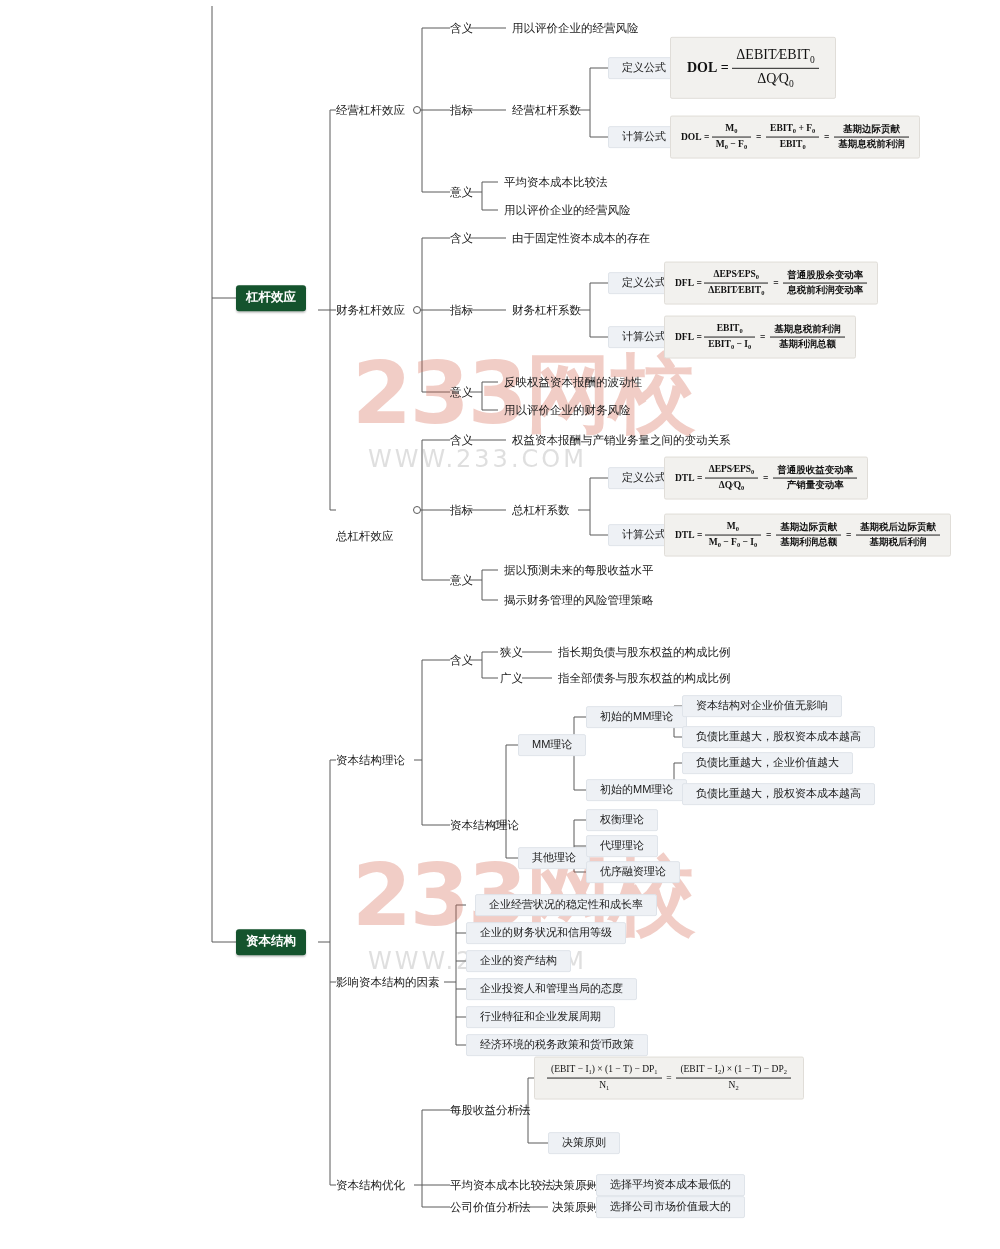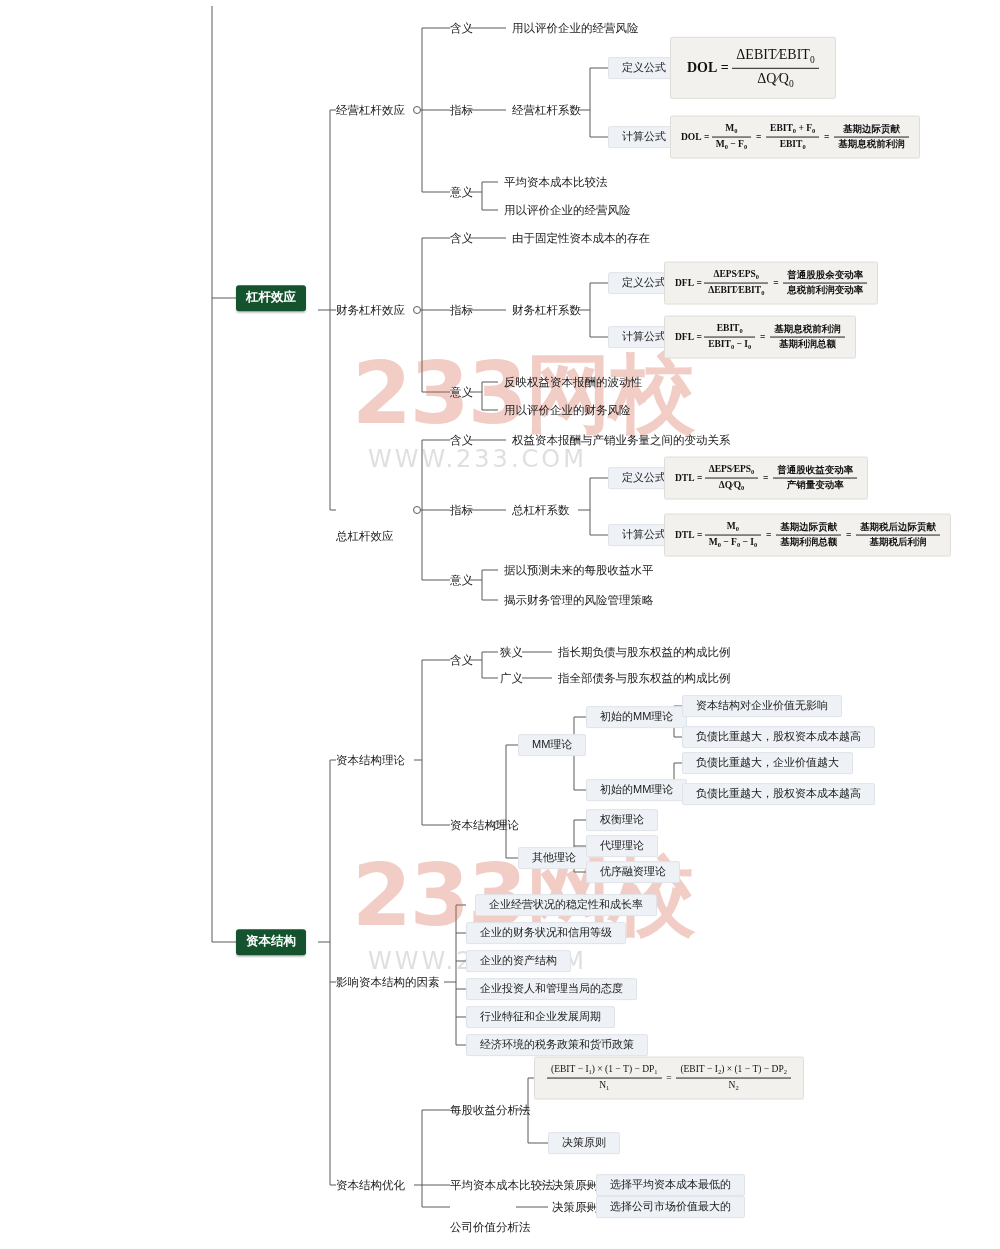--- a/index.html
+++ b/index.html
@@ -333,17 +333,17 @@
   <div class="node formula f-sm" style="left:534px;top:1078px;transform:translateY(-50%);padding:6px 12px;">
     <span class="frac"><span class="num">(EBIT&nbsp;−&nbsp;I<span class="sub">1</span>)&nbsp;×&nbsp;(1&nbsp;−&nbsp;T)&nbsp;−&nbsp;DP<span class="sub">1</span></span><span class="den">N<span class="sub">1</span></span></span>
     <span class="ib">&nbsp;=&nbsp;</span>
     <span class="frac"><span class="num">(EBIT&nbsp;−&nbsp;I<span class="sub">2</span>)&nbsp;×&nbsp;(1&nbsp;−&nbsp;T)&nbsp;−&nbsp;DP<span class="sub">2</span></span><span class="den">N<span class="sub">2</span></span></span>
   </div>
 
   <div class="node plain" style="left:450px;top:1185px;transform:translateY(-50%);">平均资本成本比较法</div>
   <div class="node plain" style="left:552px;top:1185px;transform:translateY(-50%);">决策原则</div>
   <div class="node chip" style="left:596px;top:1185px;transform:translateY(-50%);">选择平均资本成本最低的</div>
 
-  <div class="node plain" style="left:450px;top:1207px;transform:translateY(-50%);margin-top:20px;">公司价值分析法</div>
+  <div class="node plain" style="left:450px;top:1207px;transform:translateY(-50%);">公司价值分析法</div>
   <div class="node plain" style="left:552px;top:1207px;transform:translateY(-50%);">决策原则</div>
   <div class="node chip" style="left:596px;top:1207px;transform:translateY(-50%);">选择公司市场价值最大的</div>
 
 </div>
 
 </body></html>

